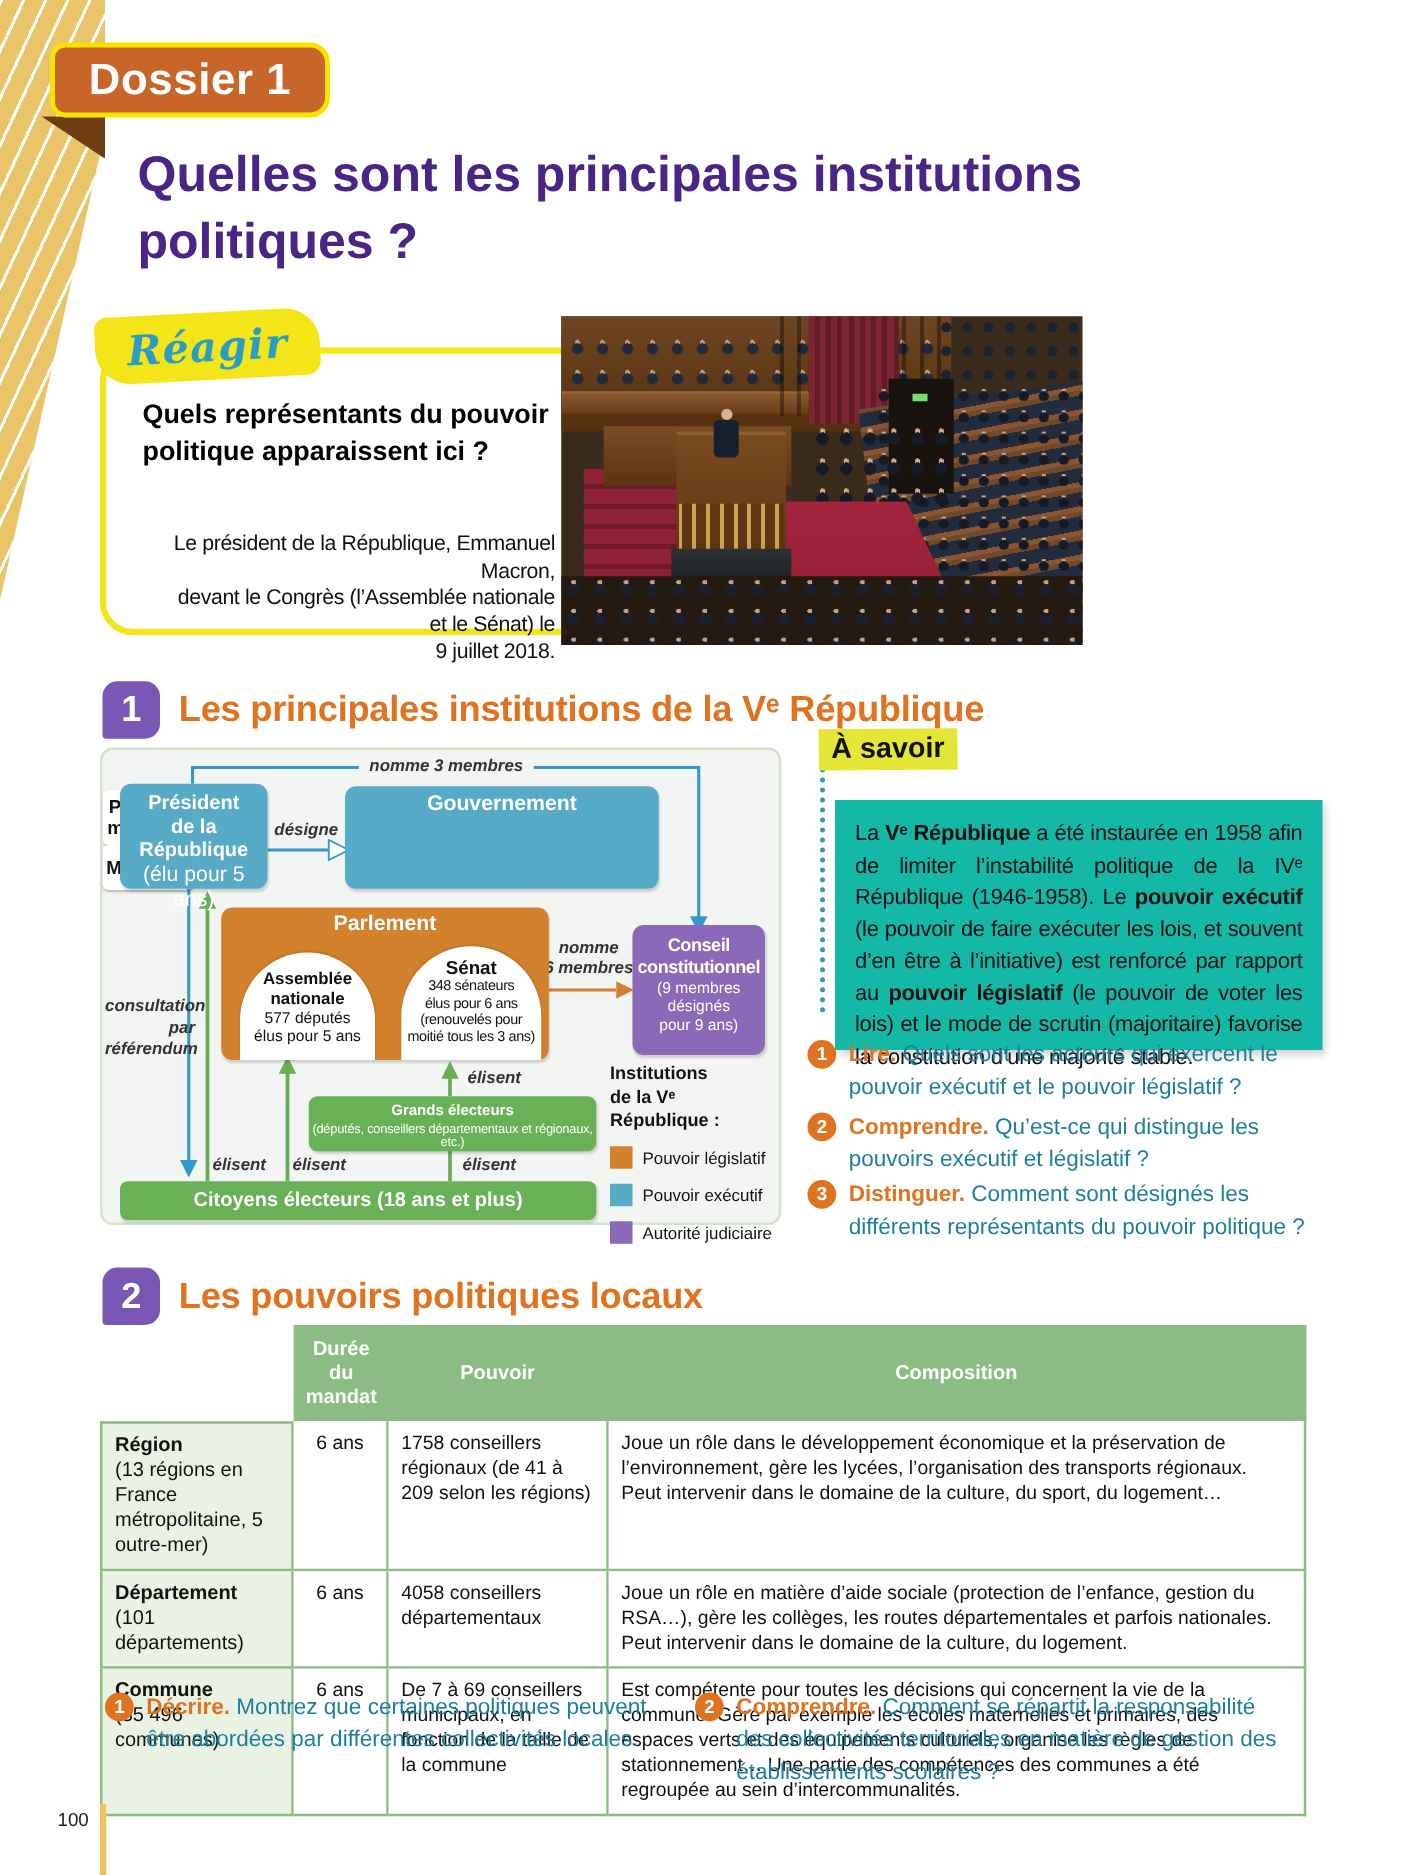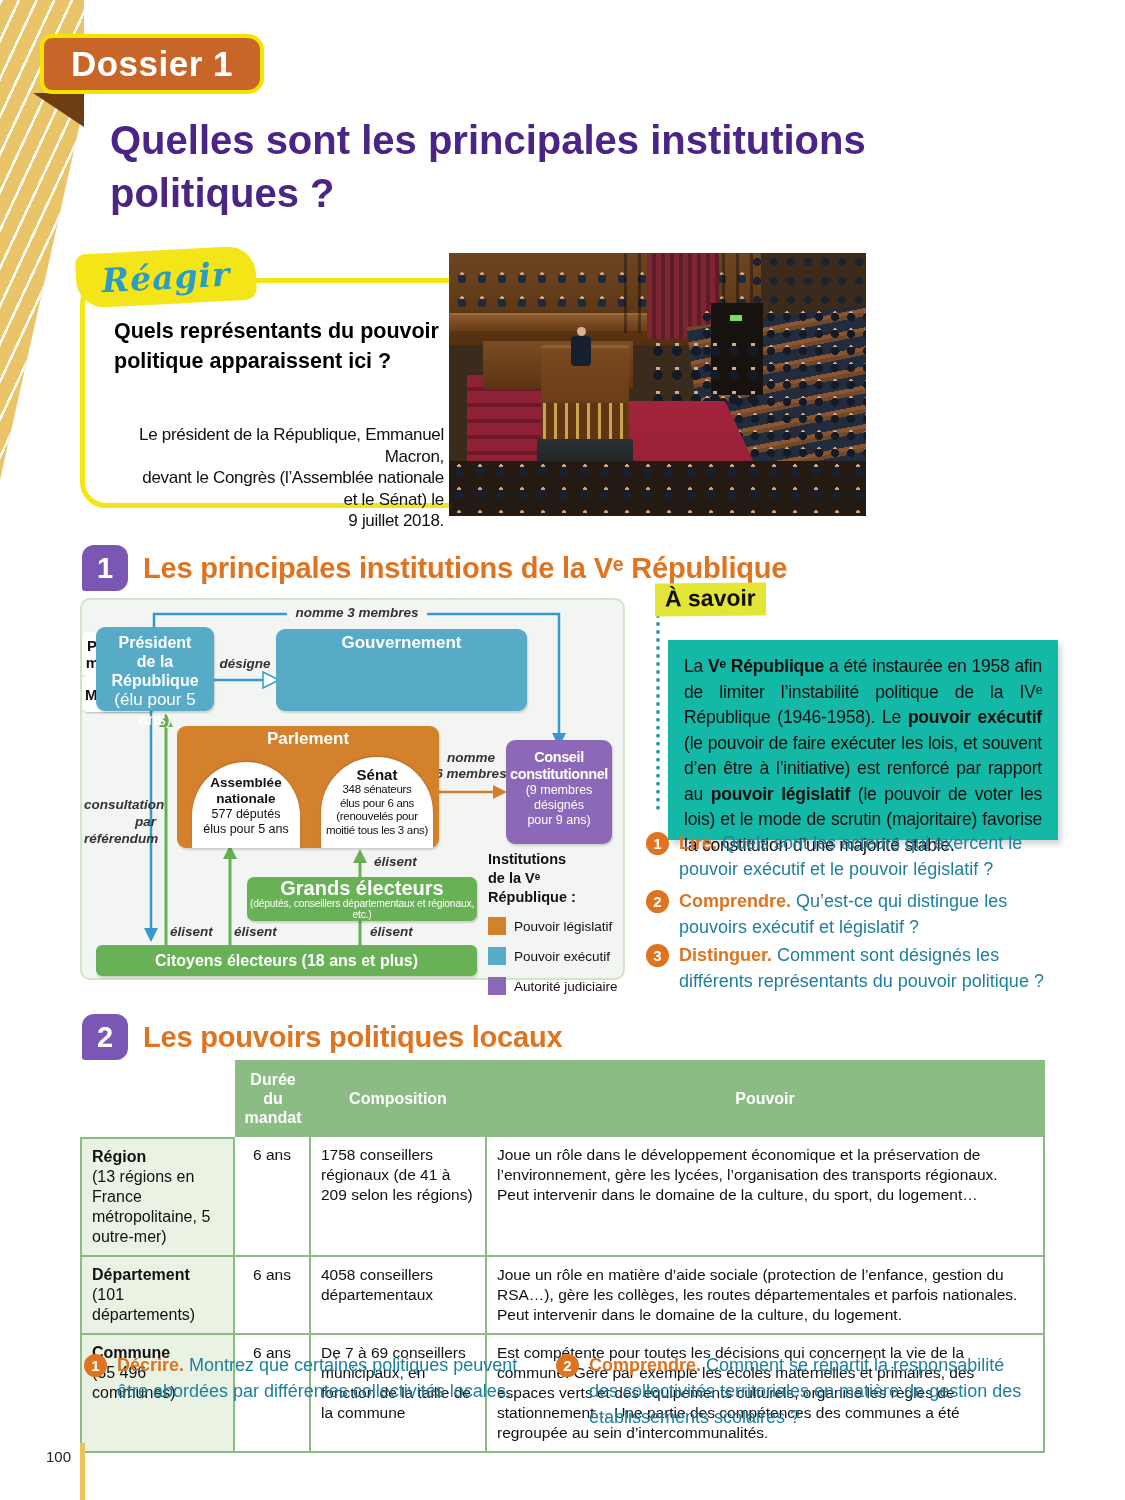--- a/index.html
+++ b/index.html
@@ -247,21 +247,21 @@
 
     <div class="node purple" style="left:424px; top:140px; width:106px; height:104px; padding-top:9px;">
       <div class="t pre" style="font-size:14.5px; line-height:17px; letter-spacing:-.4px;">Conseil
 constitutionnel</div>
       <div class="pre" style="font-size:12.5px; line-height:15px;">(9 membres
 désignés
 pour 9 ans)</div>
     </div>
 
     <div class="node green" style="left:165px; top:277px; width:230px; height:44px; border-radius:7px; padding-top:2px;">
-      <div class="t" style="font-size:20px; line-height:19px;">Grands électeurs</div>
+      <div class="t" style="font-size:12px; line-height:19px;">Grands électeurs</div>
       <div style="font-size:10.3px; letter-spacing:-.2px;">(députés, conseillers départementaux et régionaux, etc.)</div>
     </div>
 
     <div class="node green t" style="left:14px; top:345px; width:381px; height:31px; border-radius:6px; font-size:16px; line-height:31px; font-weight:bold;">Citoyens électeurs (18 ans et plus)</div>
 
     <div class="legend" style="left:406px; top:250px; width:135px;">
       <div class="pre" style="font-weight:bold; font-size:14.5px; line-height:19px; color:#111;">Institutions
 de la Vᵉ République :</div>
       <div style="margin-top:10px; font-size:13.5px; color:#111;">
         <span class="legend-sq" style="background:#d3812c;"></span><span>Pouvoir législatif</span>
@@ -296,22 +296,22 @@
 
   <div class="abs sec-badge" style="left:82px; top:1014px;">
     <span>2</span>
   </div>
   <div class="abs sec-title" style="left:143px; top:1021px;">Les pouvoirs politiques locaux</div>
 
   <div class="abs loc-table">
     <div class="cell blank"></div>
     <div class="cell head leftb pre">Durée
 du mandat</div>
+    <div class="cell head">Pouvoir</div>
     <div class="cell head">Composition</div>
-    <div class="cell head">Pouvoir</div>
 
     <div class="cell name-cell leftb" style="border-top:2px solid #8bbc84;">
       <div class="nm">Région</div>
       <div class="dt">(13 régions en France métropolitaine, 5 outre-mer)</div>
     </div>
     <div class="cell center">6 ans</div>
     <div class="cell">1758 conseillers régionaux (de 41 à 209 selon les régions)</div>
     <div class="cell">Joue un rôle dans le développement économique et la préservation de l’environnement, gère les lycées, l’organisation des transports régionaux. Peut intervenir dans le domaine de la culture, du sport, du logement…</div>
 
     <div class="cell name-cell leftb">

